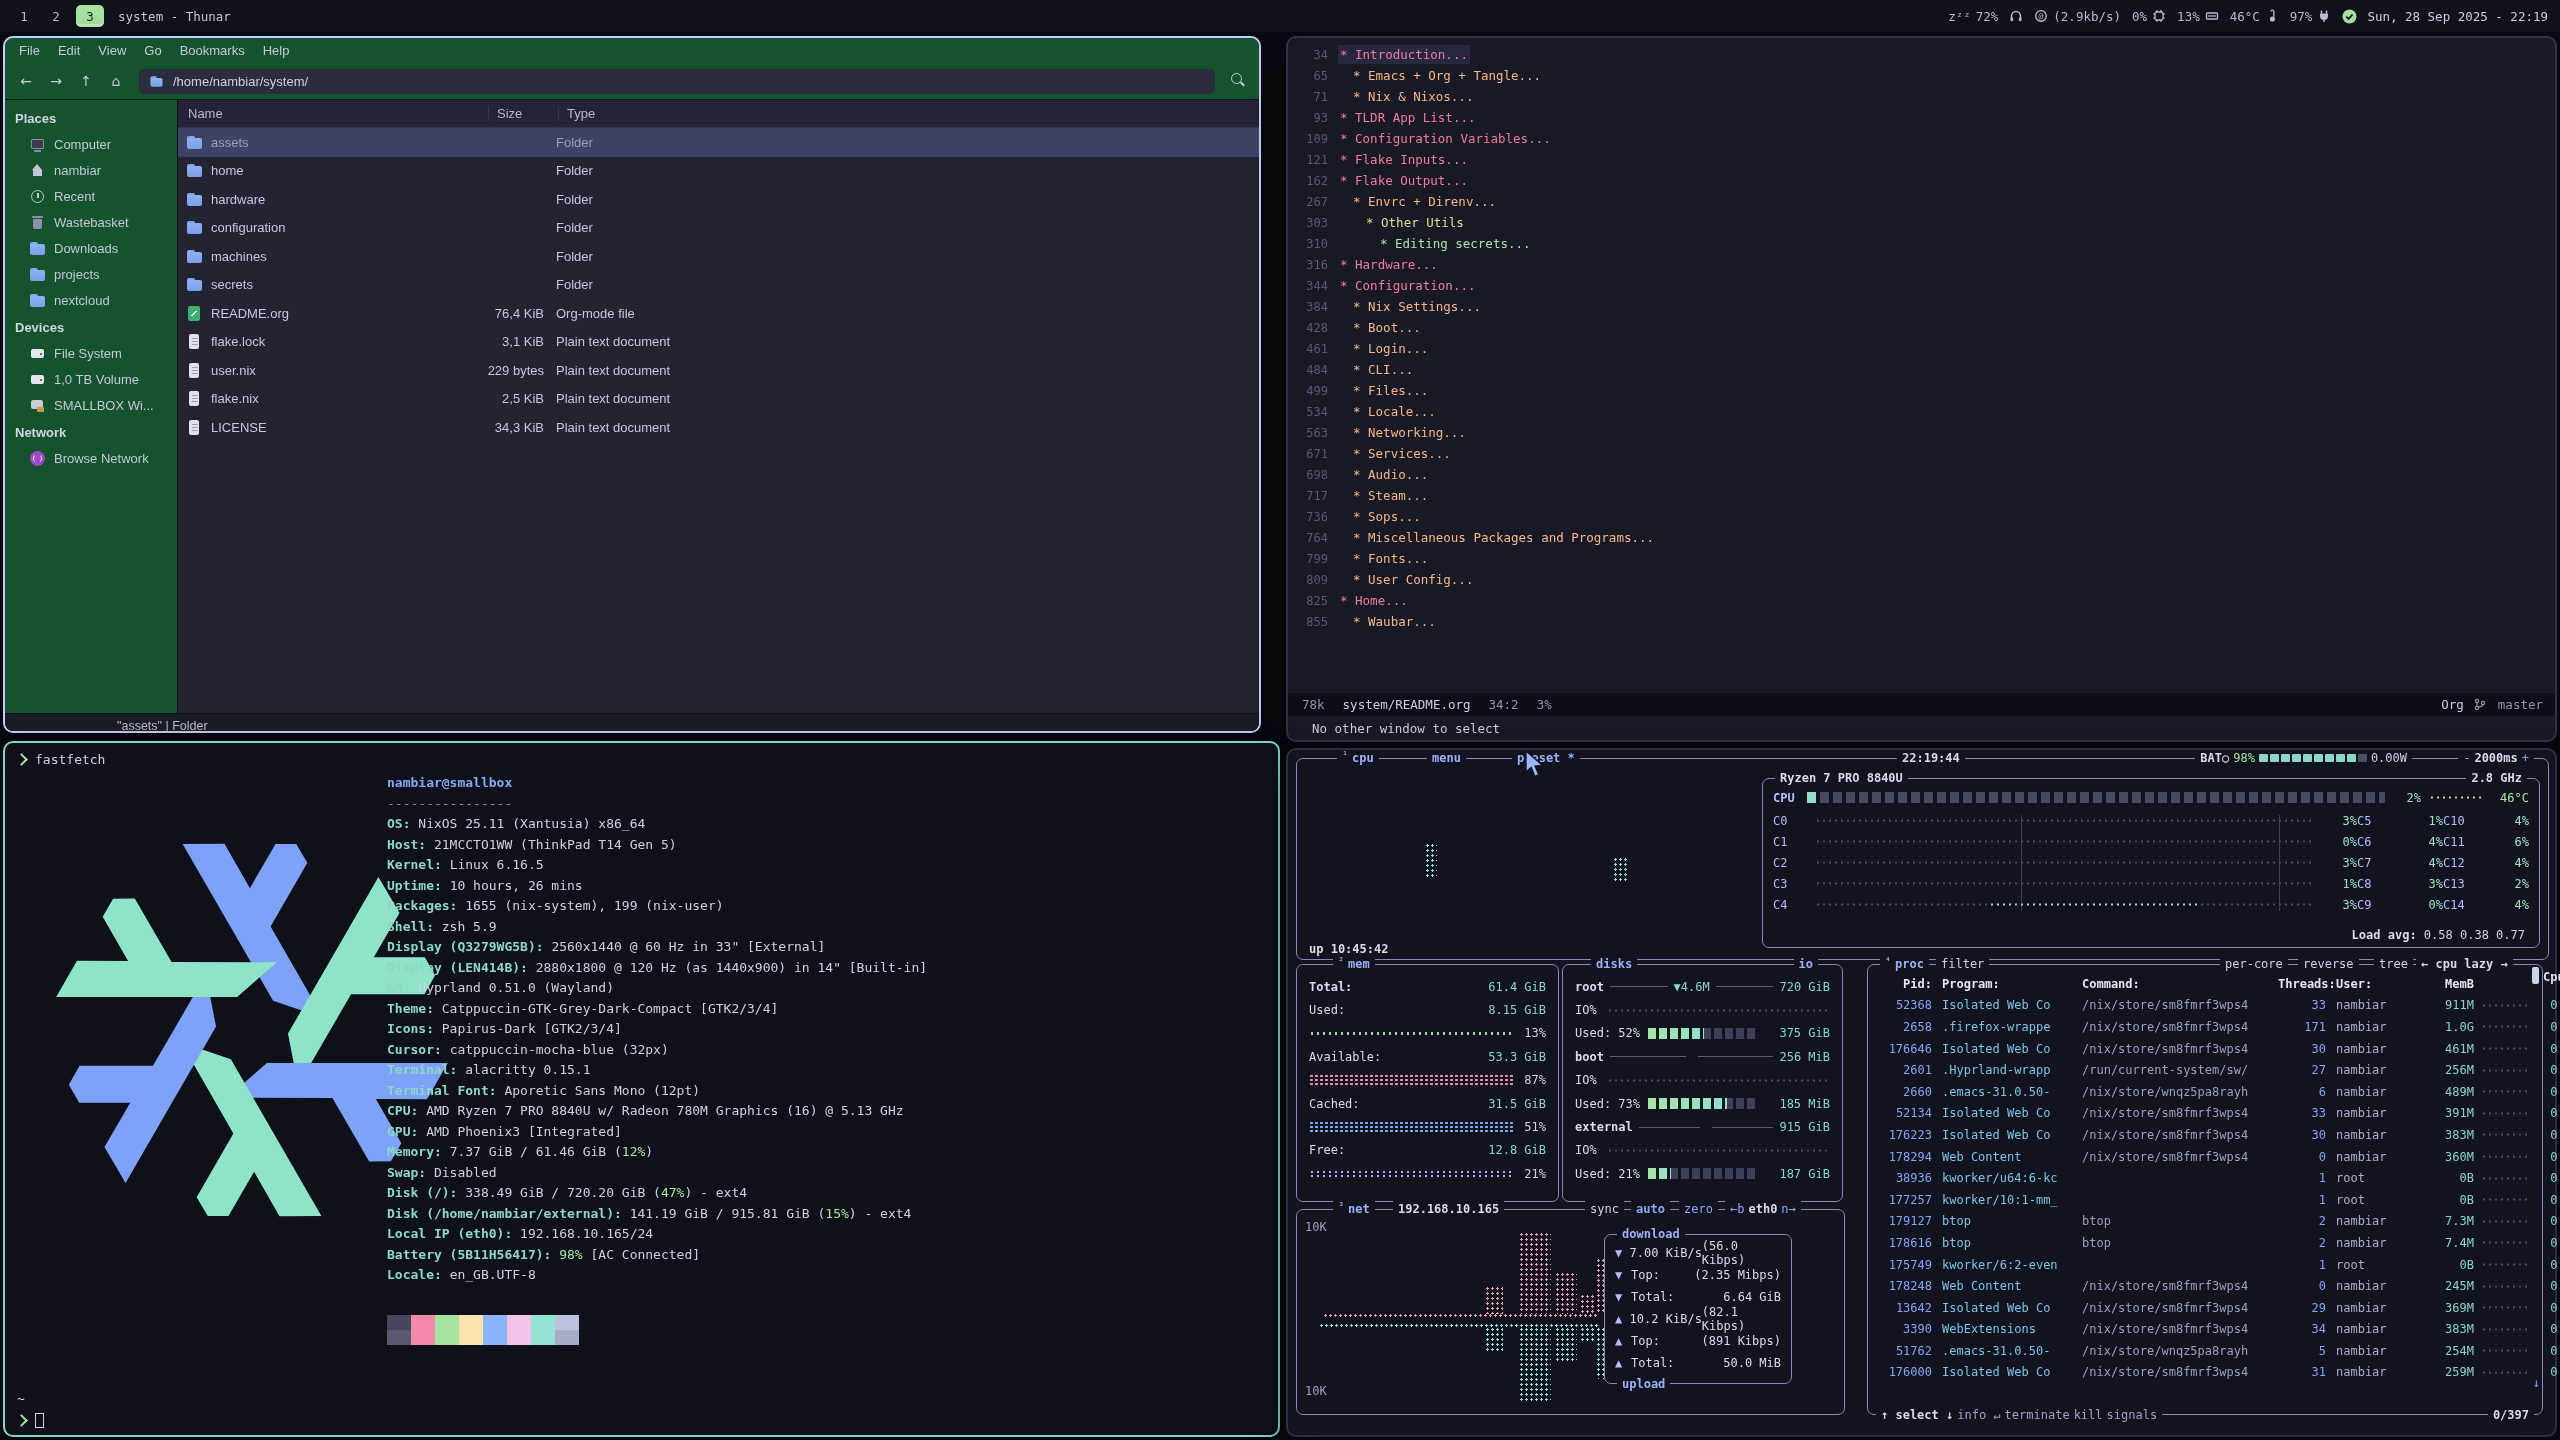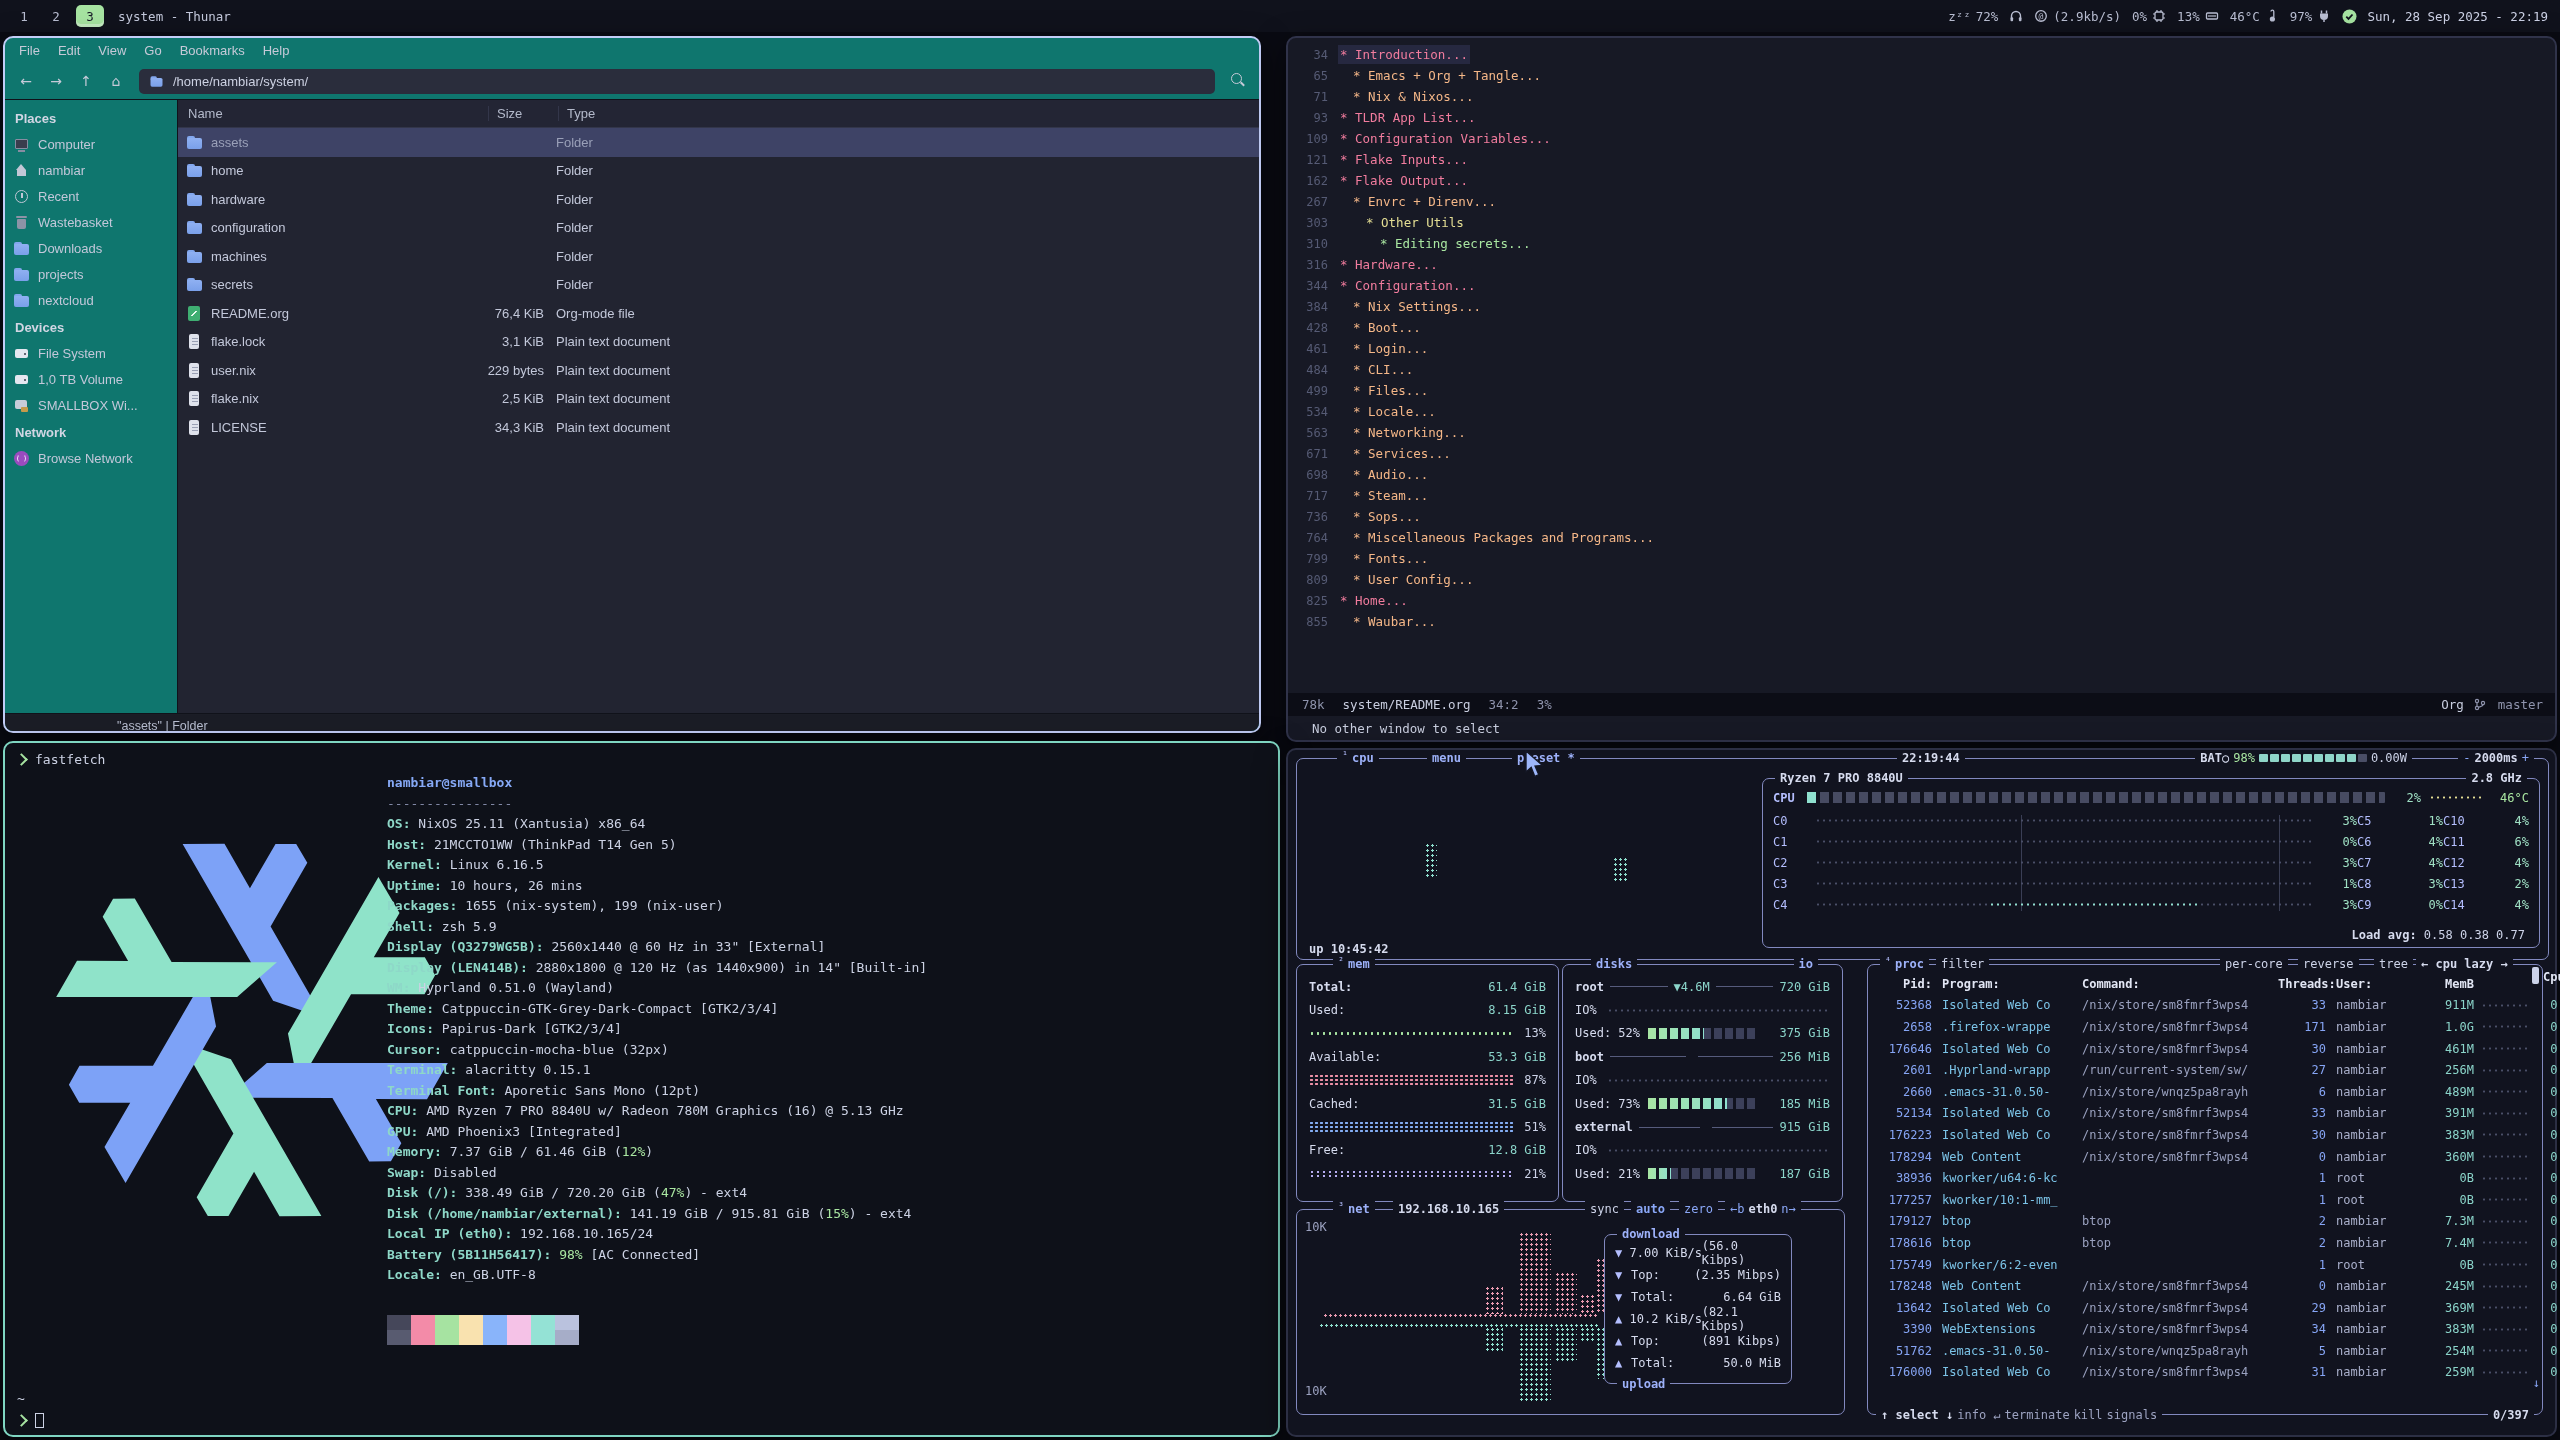--- a/index.html
+++ b/index.html
@@ -14,33 +14,33 @@
   .ws-btn{min-width:24px;height:22px;display:flex;align-items:center;justify-content:center;border-radius:5px;color:#b9bed2}
   .ws-btn.active{background:#a6e3a1;color:#161826;min-width:28px;box-shadow:inset 0 -3px 0 rgba(255,255,255,.35)}
   .bar-title{margin-left:14px;color:#c3c8db}
   .bar-right{margin-left:auto;display:flex;align-items:center;gap:11px;white-space:nowrap}
   .mod{display:flex;align-items:center;gap:5px}
   .micon{width:14px;height:14px;display:inline-block}
   .micon svg{display:block}
   .bar-date{color:#cdd2e6}
 
   
-  #thunar{left:3px;top:36px;width:1258px;height:697px;background:#0f766e;border:2px solid #c2cdf6;box-sizing:border-box;overflow:hidden;font-family:"Liberation Sans",sans-serif}
+  #thunar{left:3px;top:36px;width:1258px;height:697px;background:#14532d;border:2px solid #c2cdf6;box-sizing:border-box;overflow:hidden;font-family:"Liberation Sans",sans-serif}
   .menubar{height:25px;display:flex;align-items:center;gap:2px;padding:0 6px;font-size:13px;color:#c6cad8}
   .menu-item{padding:2px 8px;border-radius:3px}
   .toolbar{height:36px;display:flex;align-items:center;gap:4px;padding:0 8px;border-bottom:1px solid #10121a}
   .nav-btn{width:26px;height:24px;display:flex;align-items:center;justify-content:center;color:#c6cad8;font-size:14px;border-radius:4px;font-family:"DejaVu Sans",sans-serif}
   .pathbar{flex:1;height:25px;margin:0 6px;background:#2a2d3c;border-radius:5px;display:flex;align-items:center;gap:8px;padding:0 9px;font-size:13px;color:#ccd1e2}
   .search-btn{width:26px;height:24px;position:relative}
   .search-btn::before{content:"";position:absolute;left:6px;top:4px;width:9px;height:9px;border:1.6px solid #c6cad8;border-radius:50%}
   .search-btn::after{content:"";position:absolute;left:15px;top:14px;width:5px;height:1.8px;background:#c6cad8;transform:rotate(45deg)}
   .tbody{display:flex;height:613px}
   .sidebar{width:172px;padding-top:4px;font-size:13px;color:#c3c8da;box-sizing:border-box}
   .sb-head{padding:7px 10px 5px;font-weight:bold;color:#d2d6e4}
-  .sb-item{height:26px;display:flex;align-items:center;gap:8px;padding-left:8px}
+  .sb-item{height:26px;display:flex;align-items:center;gap:8px;padding-left:24px}
   .filepane{flex:1;background:#222431;border-left:1px solid #10121a;display:flex;flex-direction:column}
   .cols{height:27px;display:flex;align-items:center;color:#b4bacb;font-size:13px;border-bottom:1px solid #33364a;background:#232534}
   .col-name{flex:0 0 300px;padding-left:10px}
   .col-size{flex:0 0 70px;border-left:1px solid #33364a;padding-left:8px;box-sizing:border-box}
   .col-type{flex:1;border-left:1px solid #33364a;padding-left:8px}
   .frow{height:28.5px;display:flex;align-items:center;font-size:13px;color:#c3c8da}
   .frow.sel{background:#3e4366;color:#9aa0b8}
   .fcell-name{flex:0 0 300px;display:flex;align-items:center;gap:8px;padding-left:8px;box-sizing:border-box}
   .fcell-size{flex:0 0 70px;text-align:right;padding-right:4px;box-sizing:border-box}
   .fcell-type{flex:1;padding-left:8px}

